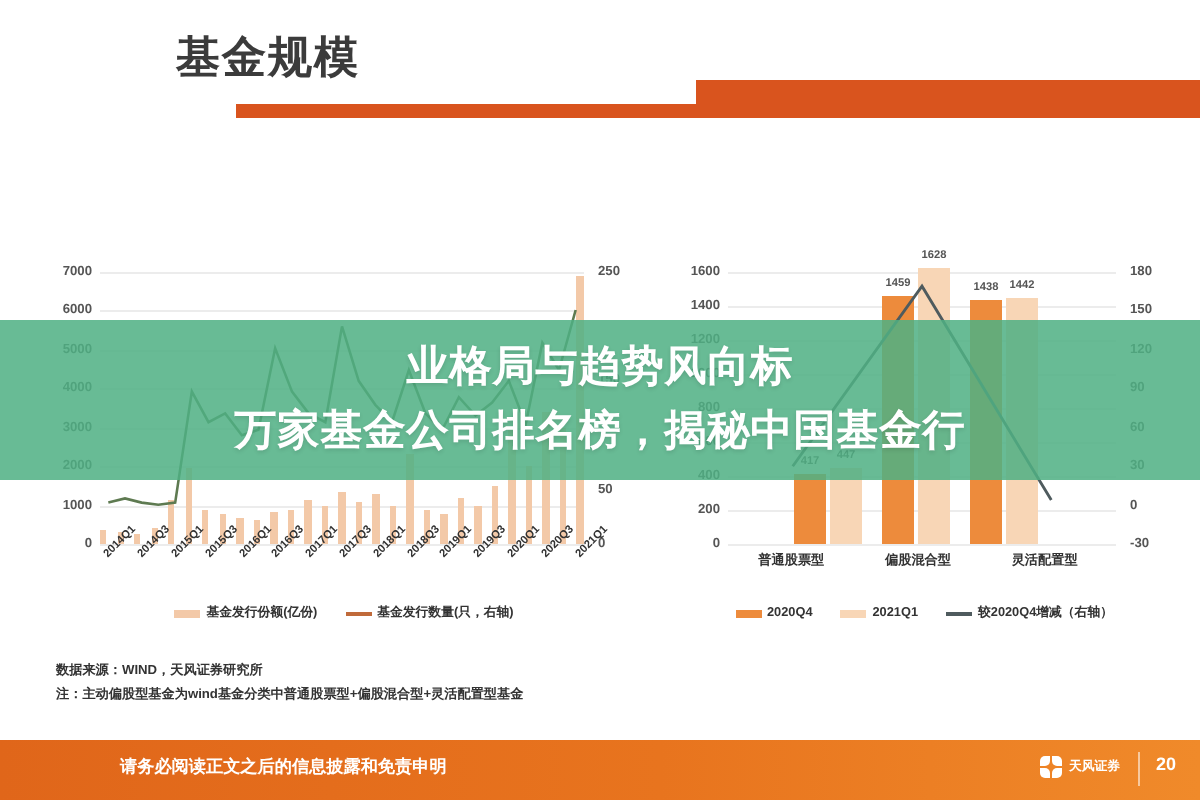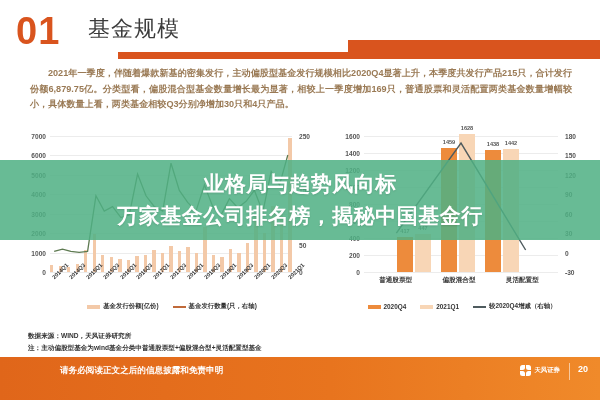--- a/index.html
+++ b/index.html
@@ -14,21 +14,21 @@
   
   .header { position:absolute; left:0; top:0; width:600px; height:62px; }
   .sec-num {
     position:absolute; left:16px; top:11px;
     font-size:38px; font-weight:bold; color:#D9541E;
     letter-spacing:1px; line-height:40px;
     font-family:"Liberation Sans",sans-serif;
   }
   .sec-title {
     position:absolute; left:88px; top:14px;
-    font-size:22px; color:#3b3b3b; font-weight:400;
+    font-size:22px; color:#3b3b3b; font-weight:700;
     letter-spacing:1px;
   }
   .hdr-bar-low {
     position:absolute; left:118px; top:52px; width:482px; height:7px;
     background:#D9541E;
   }
   .hdr-step {
     position:absolute; left:348px; top:40px; width:252px; height:19px;
     background:#D9541E;
   }
@@ -121,21 +121,21 @@
     padding:0 34px;
   }
   .overlay-text {
     color:#fff; font-size:21px; font-weight:bold; line-height:32px;
     text-align:center; letter-spacing:0.5px;
     text-shadow:0 1px 2px rgba(0,0,0,0.12);
   }
 
   
   .footer {
-    position:absolute; left:0; bottom:0; width:600px; height:43px;
+    position:absolute; left:0; bottom:0; width:600px; height:30px;
     background:linear-gradient(90deg,#E0661A 0%,#E8741E 55%,#F08A2A 100%);
   }
   .footer-text {
     position:absolute; left:60px; top:8px; font-size:8.6px; color:#fff; font-weight:bold;
   }
   .footer-logo {
     position:absolute; right:40px; top:8px; display:flex; align-items:center; gap:3px;
   }
   .logo-mark { width:11px; height:11px; position:relative; }
   .logo-mark i {
@@ -152,25 +152,23 @@
   .footer-sep { position:absolute; right:30px; top:6px; width:1px; height:17px; background:rgba(255,255,255,.55); }
 </style>
 </head>
 <body>
 
 <div class="slide">
 
   <div class="header">
     <div class="hdr-step"></div>
     <div class="hdr-bar-low"></div>
-    <div class="sec-num">01</div>
     <div class="sec-title">基金规模</div>
   </div>
 
-  <div class="para"><span class="indent"></span><span>2021年一季度，伴随着爆款新基的密集发行，主动偏股型基金发行规模相比2020Q4显著上升，本季度共发行产品215只，合计发行份额6,879.75亿。分类型看，偏股混合型基金数量增长最为显著，相较上一季度增加169只，普通股票和灵活配置两类基金数量增幅较小，具体数量上看，两类基金相较Q3分别净增加30只和4只产品。</span></div>
 
   <div class="charts">
 
     <div class="chart-box chart-left">
       <div class="plot">
         <div class="axl" id="axl-left">
             <span style="top: 136px;">0</span>
             <span style="top: 116.571px;">1000</span>
             <span style="top: 97.1429px;">2000</span>
             <span style="top: 77.7143px;">3000</span>

